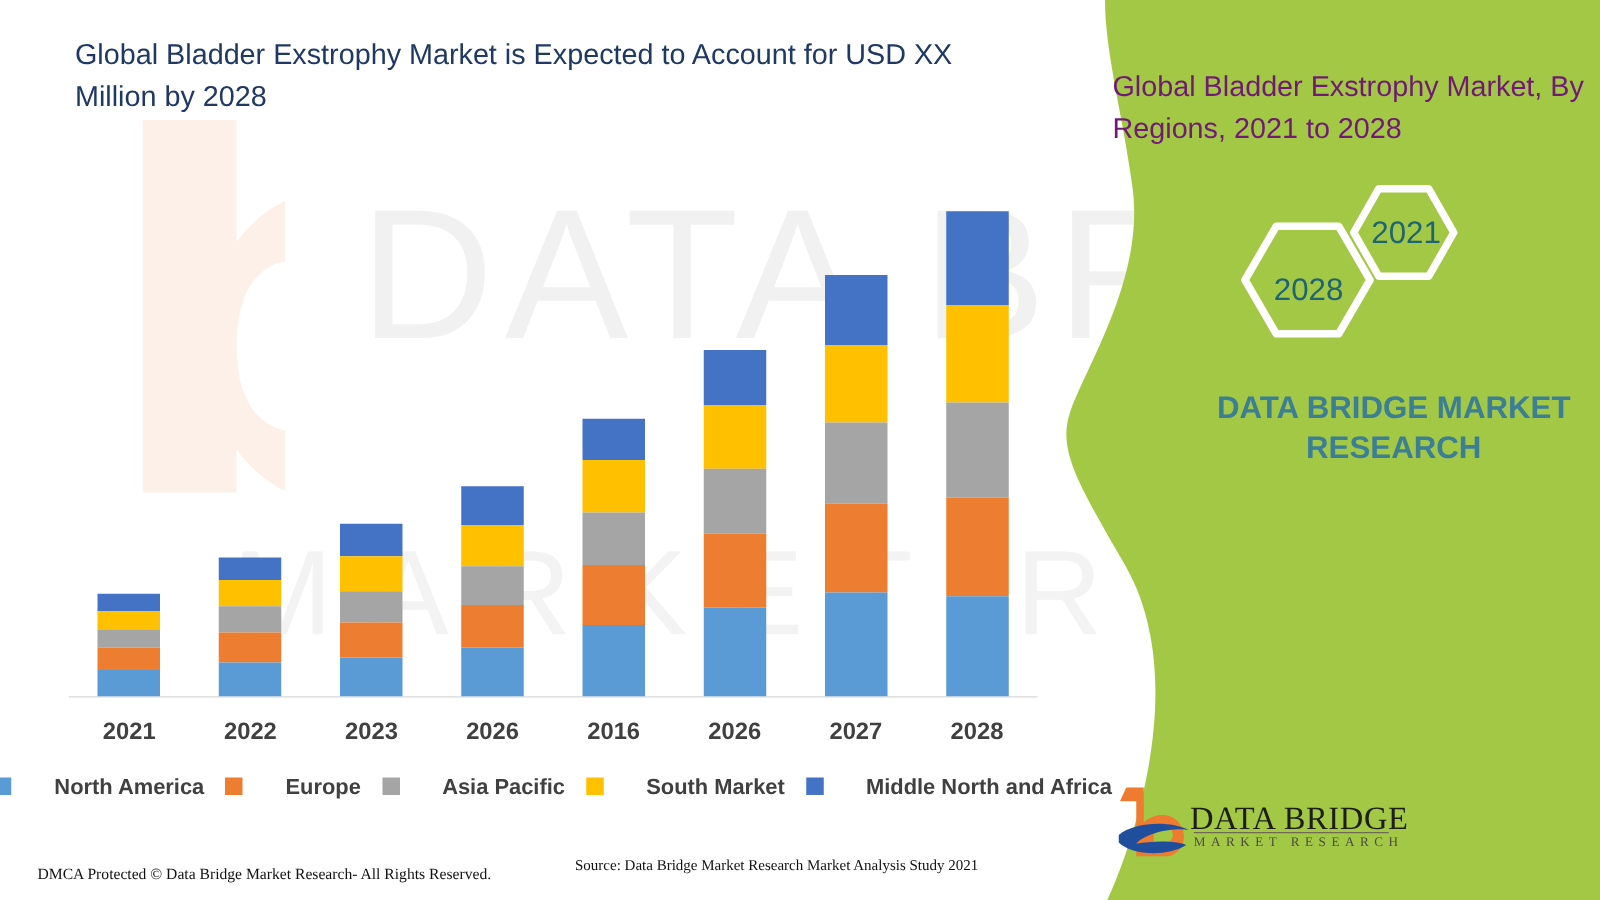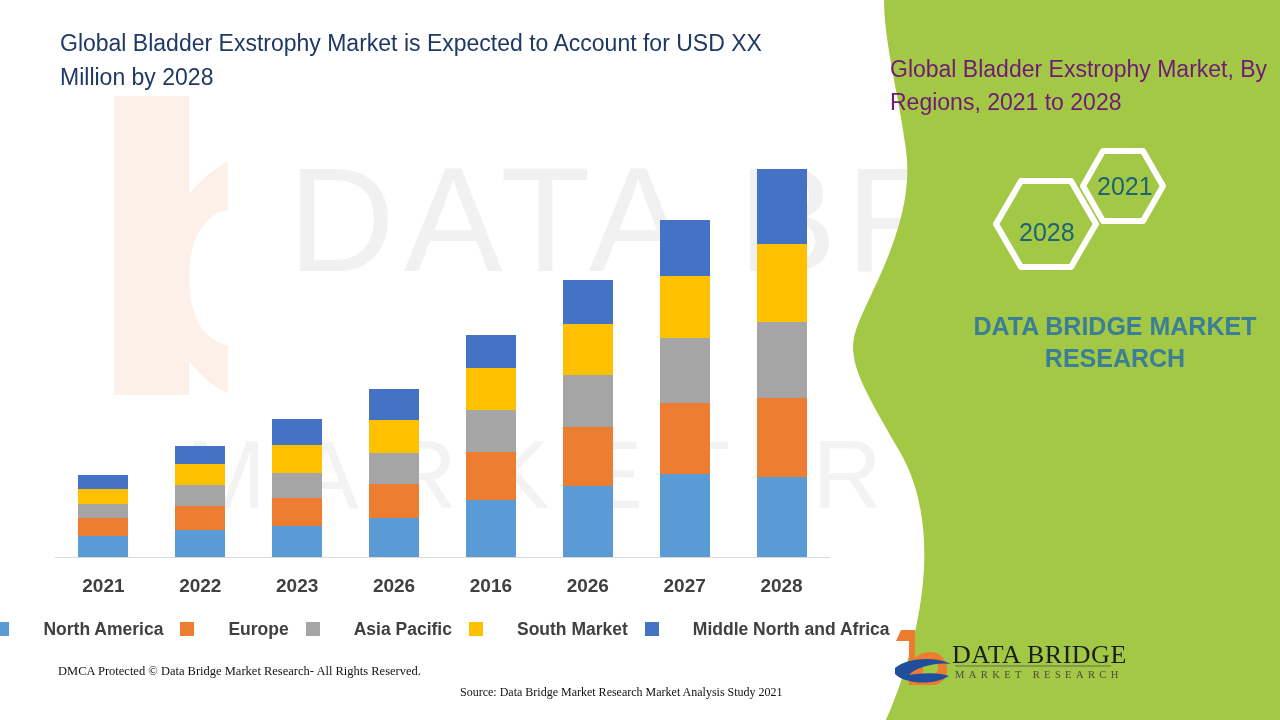--- a/index.html
+++ b/index.html
@@ -106,24 +106,23 @@
 
   .legend {
     position: absolute; left: 55px; top: 616px; width: 775px; height: 26px;
     display: flex; align-items: center; justify-content: center; gap: 17px;
   }
   .legend-item { display: flex; align-items: center; gap: 6px; }
   .legend-swatch { width: 14px; height: 14px; display: inline-block; }
   .legend-label { color: #404040; font-size: 17.5px; font-weight: 700; white-space: nowrap; margin-left: 28px; }
 
   .footer-left {
-    position: absolute; left: 30px; top: 664px;
+    position: absolute; left: 30px; top: 692px;
     color: #111111; font-size: 12.5px;
     font-family: "Liberation Serif", serif;
-    margin-left: 28px;
   }
   .footer-right {
     position: absolute; left: 460px; top: 685px;
     color: #111111; font-size: 12px;
     font-family: "Liberation Serif", serif;
   }
 </style>
 </head>
 <body>
 

